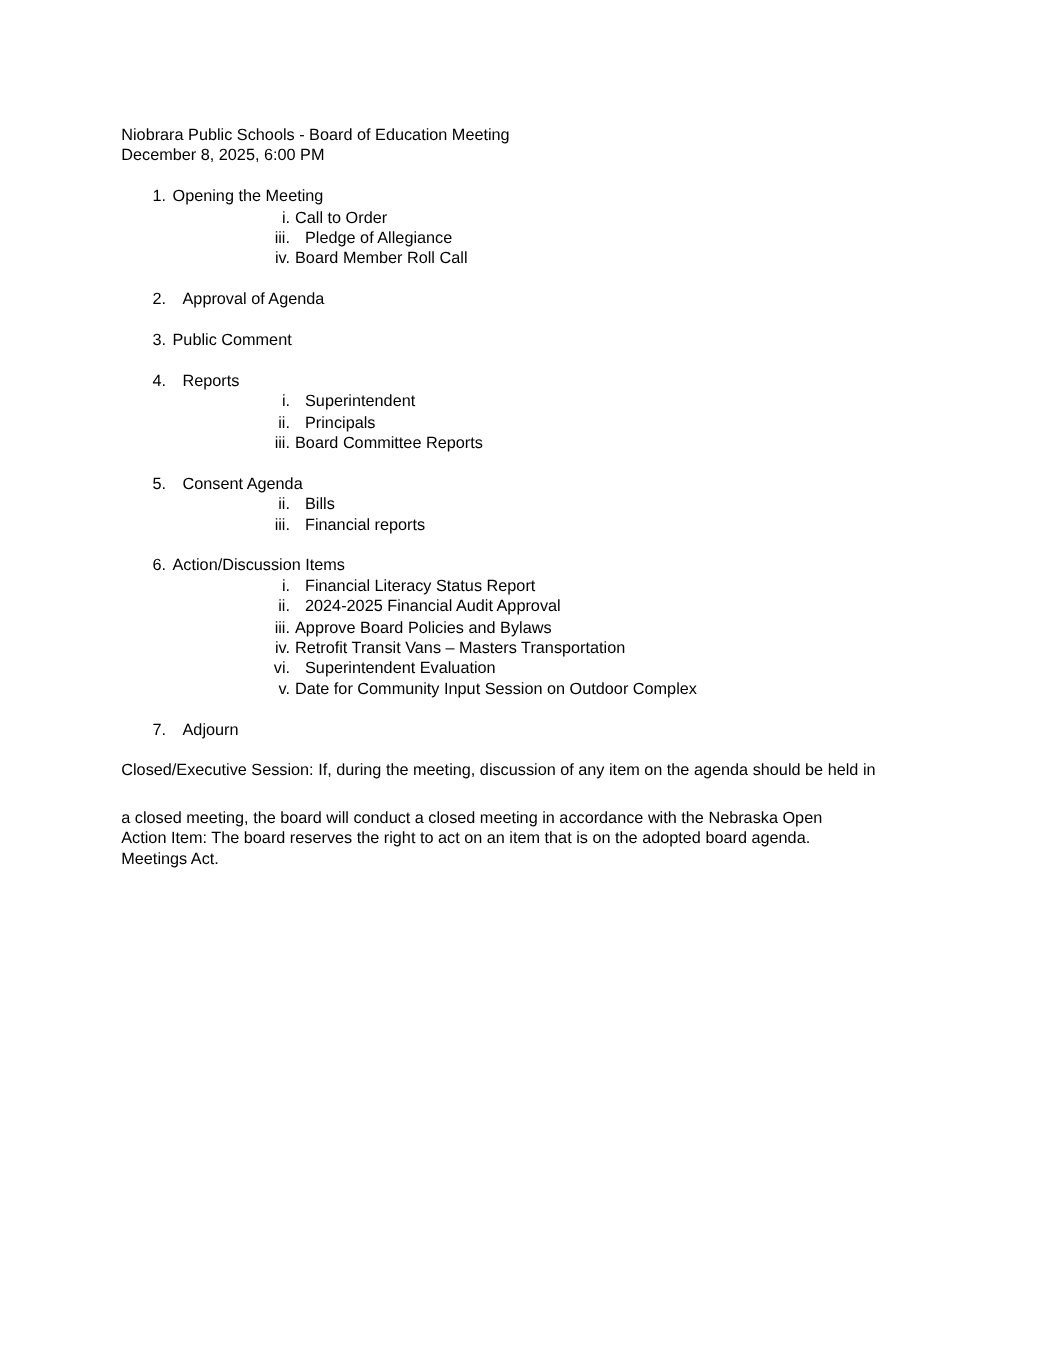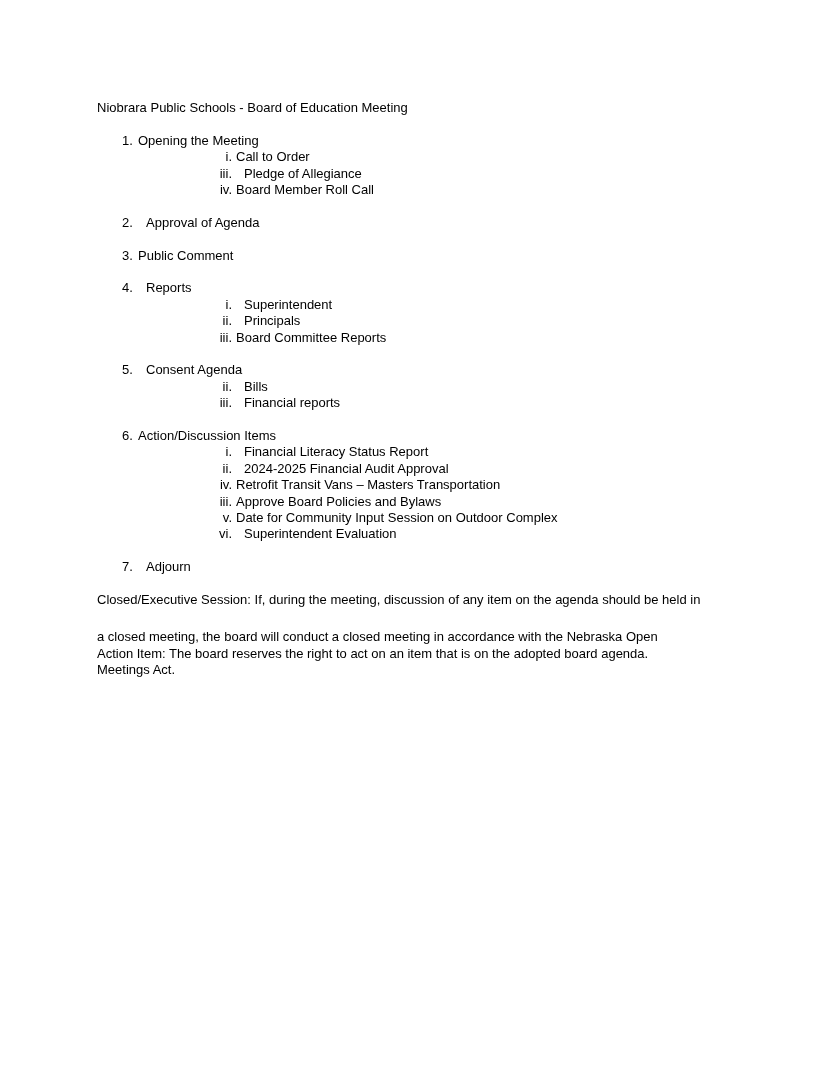--- a/index.html
+++ b/index.html
@@ -48,20 +48,21 @@
   .closing { margin-top: 16.4px; }
   .closing .first { margin-bottom: 21px; }
 </style>
 </head>
 <body>
 
 <div class="page">
   <div class="content">
 
     <div class="line">Niobrara Public Schools - Board of Education Meeting</div>
+    <div class="line">December 8, 2025, 6:00 PM</div>
 
     <div class="section">
       <div class="line">
         <span class="inum">1.</span><span class="ititle">Opening the Meeting</span>
       </div>
       <div class="line">
         <span class="rnum">i.</span><span class="stext">Call to Order</span>
       </div>
       <div class="line">
         <span class="rnum">iii.</span><span class="stext wide">Pledge of Allegiance</span>
@@ -114,30 +115,30 @@
       <div class="line">
         <span class="inum">6.</span><span class="ititle">Action/Discussion Items</span>
       </div>
       <div class="line">
         <span class="rnum">i.</span><span class="stext wide">Financial Literacy Status Report</span>
       </div>
       <div class="line">
         <span class="rnum">ii.</span><span class="stext wide">2024-2025 Financial Audit Approval</span>
       </div>
       <div class="line">
+        <span class="rnum">iii.</span><span class="stext">Approve Board Policies and Bylaws</span>
+      </div>
+      <div class="line">
         <span class="rnum">iv.</span><span class="stext">Retrofit Transit Vans – Masters Transportation</span>
       </div>
       <div class="line">
-        <span class="rnum">iii.</span><span class="stext">Approve Board Policies and Bylaws</span>
+        <span class="rnum">vi.</span><span class="stext wide">Superintendent Evaluation</span>
       </div>
       <div class="line">
         <span class="rnum">v.</span><span class="stext">Date for Community Input Session on Outdoor Complex</span>
-      </div>
-      <div class="line">
-        <span class="rnum">vi.</span><span class="stext wide">Superintendent Evaluation</span>
       </div>
     </div>
 
     <div class="section">
       <div class="line">
         <span class="inum">7.</span><span class="ititle wide">Adjourn</span>
       </div>
     </div>
 
     <div class="closing">

